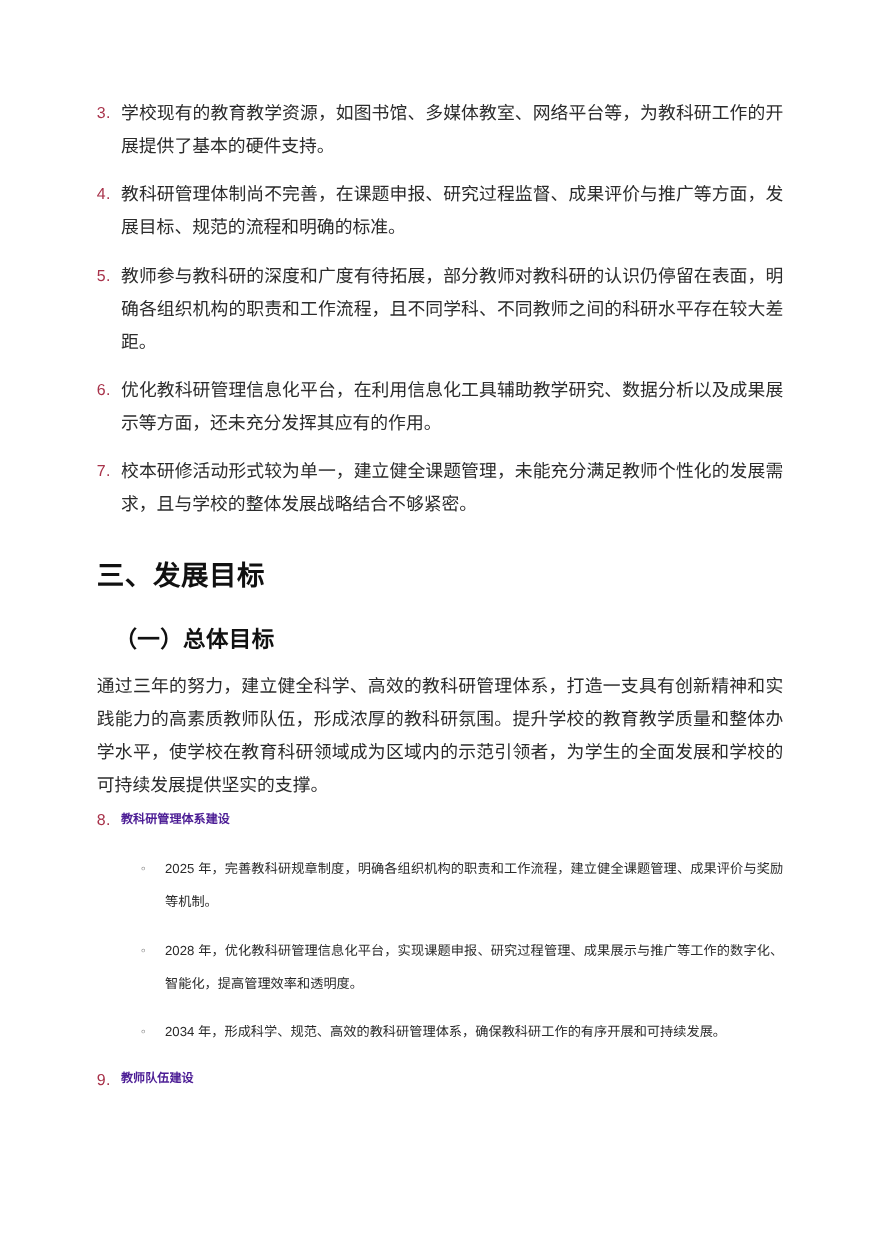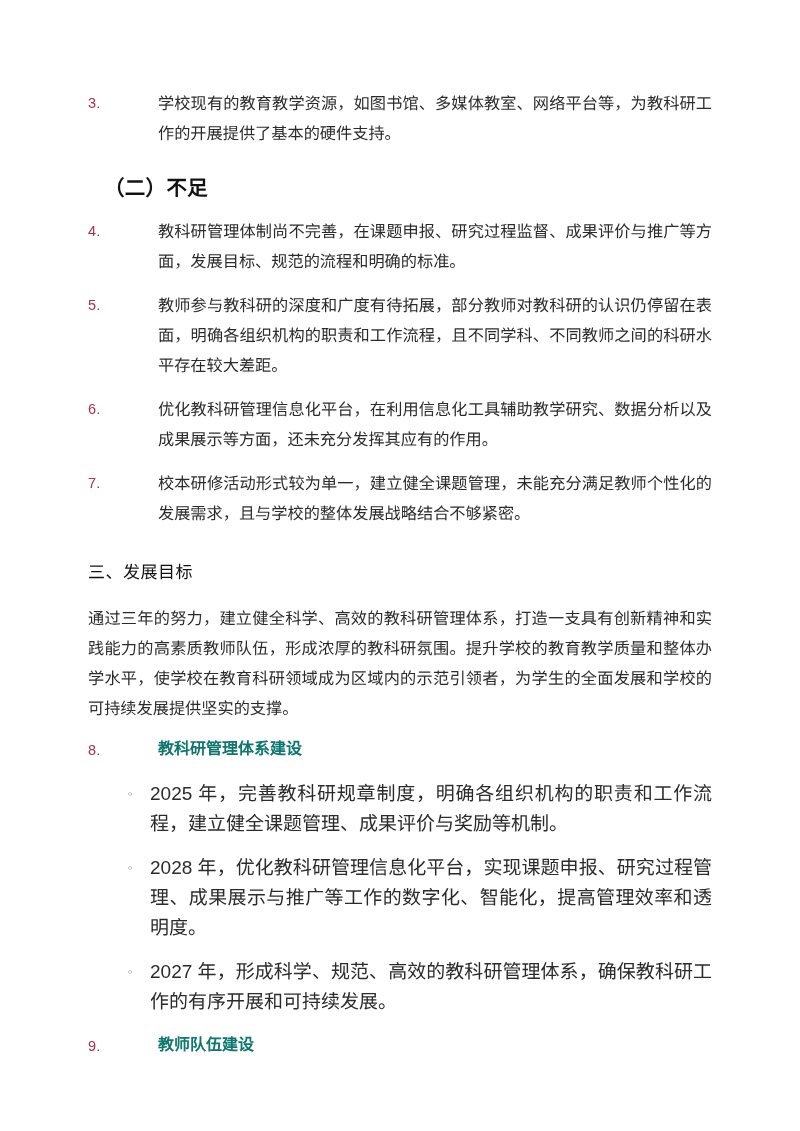--- a/index.html
+++ b/index.html
@@ -45,54 +45,53 @@
     letter-spacing: 0.2px;
   }
   .num-text {
     flex: 1 1 auto;
     font-size: 16.2px;
     line-height: 30px;
     color: #2b2b2b;
     text-align: justify;
     text-justify: inter-ideograph;
     word-break: break-word;
-    margin-left: 48px;
   }
   .num-text.bold {
     font-weight: 700;
-    font-size: 16px;
+    font-size: 11px;
     line-height: 28px;
-    color: #0f766e;
+    color: #4c1d95;
   }
 
   
   h2.sec-heading {
-    font-size: 17px;
-    font-weight: 400;
+    font-size: 25px;
+    font-weight: 700;
     color: #111111;
     line-height: 1.35;
     margin: 34px 0 18px 0;
     letter-spacing: 0.5px;
   }
   h3.sub-heading {
     font-size: 20.5px;
     font-weight: 700;
     color: #111111;
     line-height: 1.35;
     margin: 26px 0 14px 0;
     padding-left: 16px;
     letter-spacing: 0.3px;
   }
 
   
   p.para {
     font-size: 16.2px;
     line-height: 30px;
     color: #2b2b2b;
-    margin: 0 0 12px 0;
+    margin: 0 0 2px 0;
     text-align: justify;
     text-justify: inter-ideograph;
   }
 
   
   .sub-list {
     margin: 10px 0 12px 0;
     padding: 0;
   }
   .sub-item {
@@ -107,21 +106,21 @@
   .sub-marker {
     flex: 0 0 auto;
     width: 22px;
     color: #8a8a8a;
     font-size: 13px;
     line-height: 30px;
     text-align: left;
   }
   .sub-text {
     flex: 1 1 auto;
-    font-size: 19px;
+    font-size: 12px;
     line-height: 30px;
     color: #2b2b2b;
     text-align: justify;
     text-justify: inter-ideograph;
   }
 
   .group {
     margin-bottom: 14px;
   }
   .group:last-child {
@@ -132,21 +131,20 @@
 <body>
 
 <div class="page">
   <div class="doc-body">
 
     <div class="num-item">
       <span class="num-marker">3.</span>
       <span class="num-text">学校现有的教育教学资源，如图书馆、多媒体教室、网络平台等，为教科研工作的开展提供了基本的硬件支持。</span>
     </div>
 
-    <h3 class="sub-heading">（二）不足</h3>
 
     <div class="num-item">
       <span class="num-marker">4.</span>
       <span class="num-text">教科研管理体制尚不完善，在课题申报、研究过程监督、成果评价与推广等方面，发展目标、规范的流程和明确的标准。</span>
     </div>
 
     <div class="num-item">
       <span class="num-marker">5.</span>
       <span class="num-text">教师参与教科研的深度和广度有待拓展，部分教师对教科研的认识仍停留在表面，明确各组织机构的职责和工作流程，且不同学科、不同教师之间的科研水平存在较大差距。</span>
     </div>
@@ -156,41 +154,42 @@
       <span class="num-text">优化教科研管理信息化平台，在利用信息化工具辅助教学研究、数据分析以及成果展示等方面，还未充分发挥其应有的作用。</span>
     </div>
 
     <div class="num-item">
       <span class="num-marker">7.</span>
       <span class="num-text">校本研修活动形式较为单一，建立健全课题管理，未能充分满足教师个性化的发展需求，且与学校的整体发展战略结合不够紧密。</span>
     </div>
 
     <h2 class="sec-heading">三、发展目标</h2>
 
+    <h3 class="sub-heading">（一）总体目标</h3>
 
     <p class="para">通过三年的努力，建立健全科学、高效的教科研管理体系，打造一支具有创新精神和实践能力的高素质教师队伍，形成浓厚的教科研氛围。提升学校的教育教学质量和整体办学水平，使学校在教育科研领域成为区域内的示范引领者，为学生的全面发展和学校的可持续发展提供坚实的支撑。</p>
 
 
     <div class="group">
       <div class="num-item">
         <span class="num-marker">8.</span>
         <span class="num-text bold">教科研管理体系建设</span>
       </div>
       <div class="sub-list">
         <div class="sub-item">
           <span class="sub-marker">◦</span>
           <span class="sub-text">2025 年，完善教科研规章制度，明确各组织机构的职责和工作流程，建立健全课题管理、成果评价与奖励等机制。</span>
         </div>
         <div class="sub-item">
           <span class="sub-marker">◦</span>
           <span class="sub-text">2028 年，优化教科研管理信息化平台，实现课题申报、研究过程管理、成果展示与推广等工作的数字化、智能化，提高管理效率和透明度。</span>
         </div>
         <div class="sub-item">
           <span class="sub-marker">◦</span>
-          <span class="sub-text">2027 年，形成科学、规范、高效的教科研管理体系，确保教科研工作的有序开展和可持续发展。</span>
+          <span class="sub-text">2034 年，形成科学、规范、高效的教科研管理体系，确保教科研工作的有序开展和可持续发展。</span>
         </div>
       </div>
     </div>
 
     <div class="group">
       <div class="num-item">
         <span class="num-marker">9.</span>
         <span class="num-text bold">教师队伍建设</span>
       </div>
 

